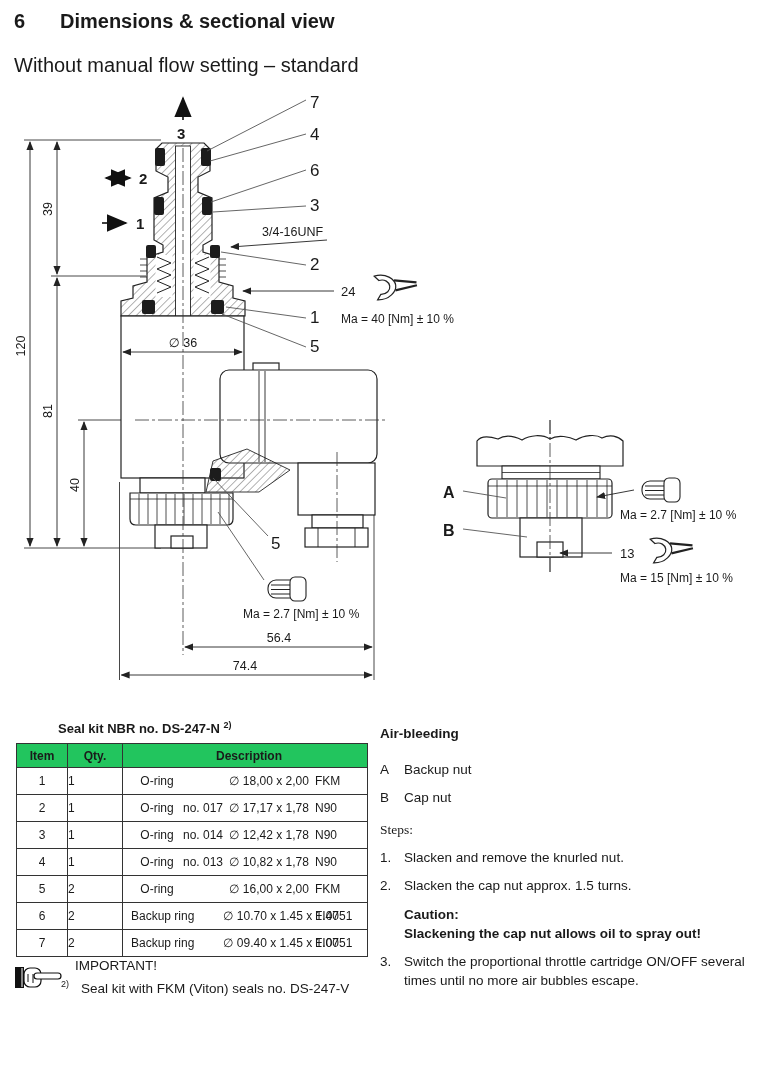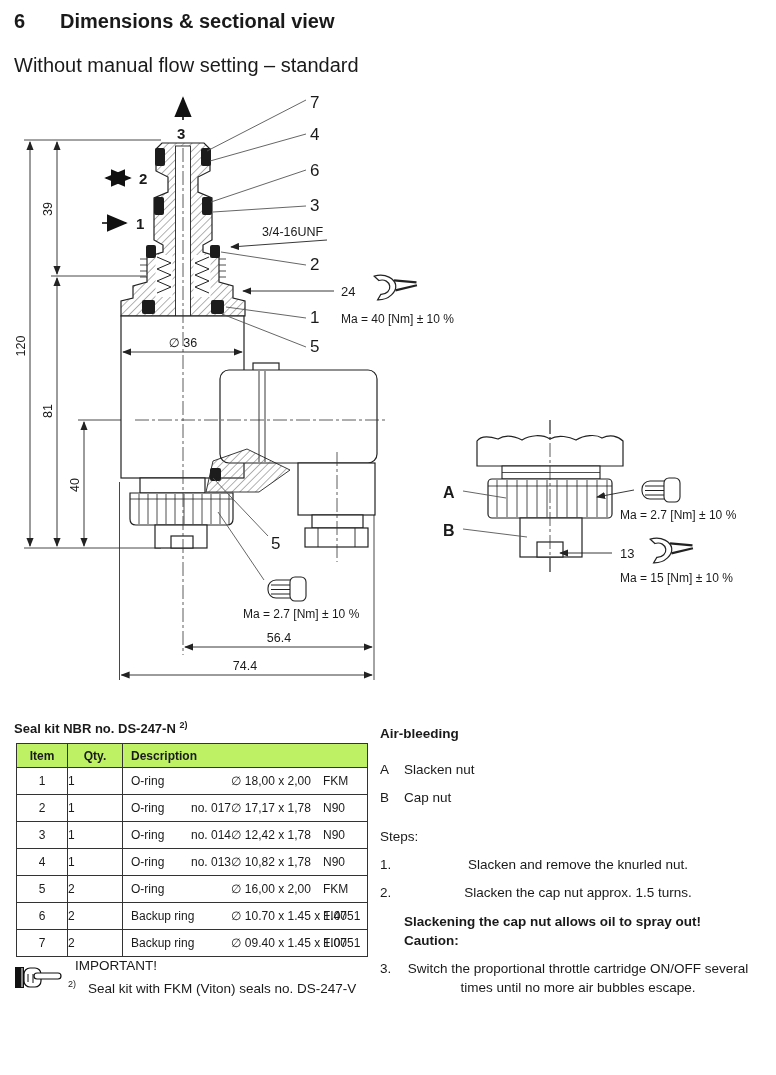--- a/index.html
+++ b/index.html
@@ -11,52 +11,52 @@
   svg.draw{position:absolute;left:0;top:0;}
   svg text{font-family:"Liberation Sans",sans-serif;fill:#1a1a1a;}
   .co{font-size:17px;}
   .dim{font-size:12.5px;}
   .ma{font-size:12px;}
   .portlbl{font-size:15px;font-weight:bold;}
   .ablbl{font-size:16px;font-weight:bold;}
   .wsz{font-size:13px;}
 
   .sealkit{position:absolute;left:14px;top:720px;width:360px;}
-  .sk-title{font-size:13px;font-weight:bold;margin-bottom:7px;}
+  .sk-title{font-size:13px;font-weight:bold;margin-bottom:7px;margin-left:44px;}
   sup{font-size:9px;}
   table.sk{border-collapse:collapse;width:352px;margin-left:2px;}
   table.sk th,table.sk td{border:1px solid #333;font-size:12px;padding:0;}
-  table.sk th{background:#bef264;height:23px;}
+  table.sk th{background:#22c55e;height:23px;}
   table.sk td{height:26px;}
   .c-item{width:50px;text-align:center;}
   .c-qty{width:54px;}
-  .c-desc{text-align:left;padding-left:8px !important;}
+  .c-desc{text-align:center;padding-left:8px !important;}
   .desc-flex{display:flex;align-items:center;}
   .d-name{width:52px;white-space:nowrap;}
-  .d-no{width:40px;white-space:nowrap;margin-left:8px;}
+  .d-no{width:40px;white-space:nowrap;}
   .d-size{width:92px;white-space:nowrap;}
   .d-mat{white-space:nowrap;}
   th.c-desc{font-weight:bold;}
 
   .important{position:absolute;left:14px;top:958px;width:372px;}
   .imp-head{position:absolute;left:61px;top:0;font-size:13.5px;font-weight:normal;}
-  .imp-note{position:absolute;left:54px;top:21px;font-size:13.5px;}
+  .imp-note{position:absolute;left:47px;top:21px;font-size:13.5px;}
   .imp-note .txt{margin-left:12px;}
   .imp-icon{position:absolute;left:0;top:6px;}
 
   .airbleed{position:absolute;left:380px;top:720px;width:372px;font-size:13.5px;line-height:19px;}
   .ab-head{font-weight:bold;margin-top:4px;}
   .ab-intro{margin-top:12px;text-align:justify;}
   .ab-legend{margin-top:17px;display:flex;}
   .ab-legend + .ab-legend{margin-top:9px;}
   .ab-key{width:24px;}
-  .ab-stepshead{margin-top:20px;}
+  .ab-stepshead{margin-top:13px;font-family:Liberation Serif, serif;}
   .step{display:flex;margin-top:9px;}
   .step .n{width:24px;}
-  .step .t{flex:1;text-align:center;}
+  .step .t{flex:1;}
   .caution{margin-left:24px;margin-top:10px;font-weight:bold;}
 </style>
 </head>
 <body>
 
 <div class="page">
 
   <div class="hdr">
     <span class="num">6</span>
     <span>Dimensions &amp; sectional view</span>
@@ -365,38 +365,38 @@
     <div class="imp-head">IMPORTANT!</div>
     <div class="imp-note">
       <sup>2)</sup><span class="txt">Seal kit with FKM (Viton) seals no. DS-247-V</span>
     </div>
   </div>
 
   <div class="airbleed">
     <div class="ab-head">Air-bleeding</div>
     <div class="ab-legend">
       <span class="ab-key">A</span>
-      <span>Slacken nut</span>
+      <span>Backup nut</span>
     </div>
     <div class="ab-legend">
       <span class="ab-key">B</span>
       <span>Cap nut</span>
     </div>
     <div class="ab-stepshead">Steps:</div>
     <div class="step">
       <span class="n">1.</span>
       <span class="t">Slacken and remove the knurled nut.</span>
     </div>
     <div class="step">
       <span class="n">2.</span>
       <span class="t">Slacken the cap nut approx. 1.5 turns.</span>
     </div>
     <div class="caution">
+      <div>Caution:</div>
       <div>Slackening the cap nut allows oil to spray out!</div>
-      <div>Caution:</div>
     </div>
     <div class="step">
       <span class="n">3.</span>
       <span class="t">Switch the proportional throttle cartridge ON/OFF several times until no more air bubbles escape.</span>
     </div>
 
   </div>
 
 </div>
 

